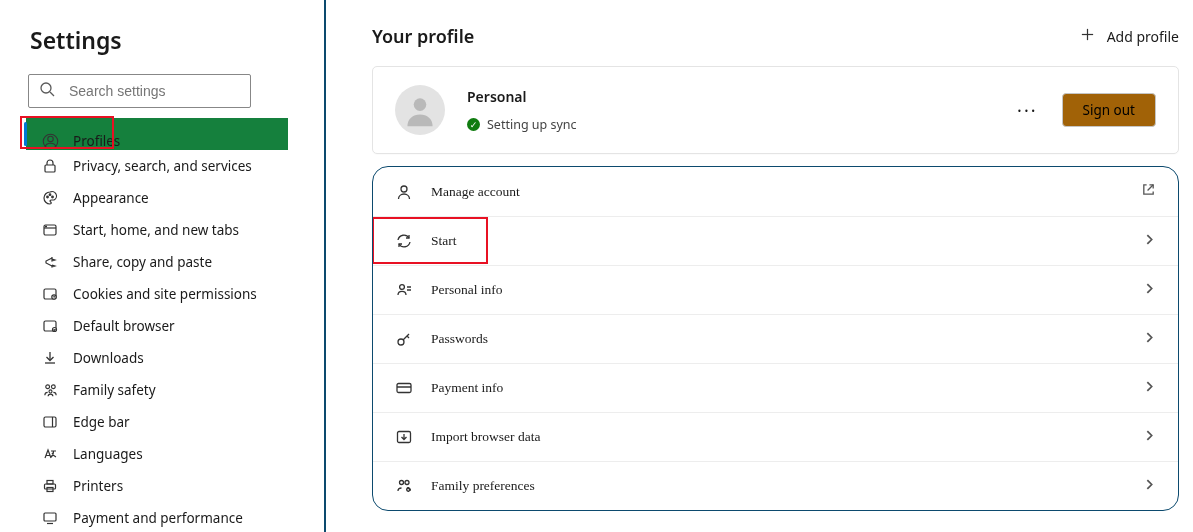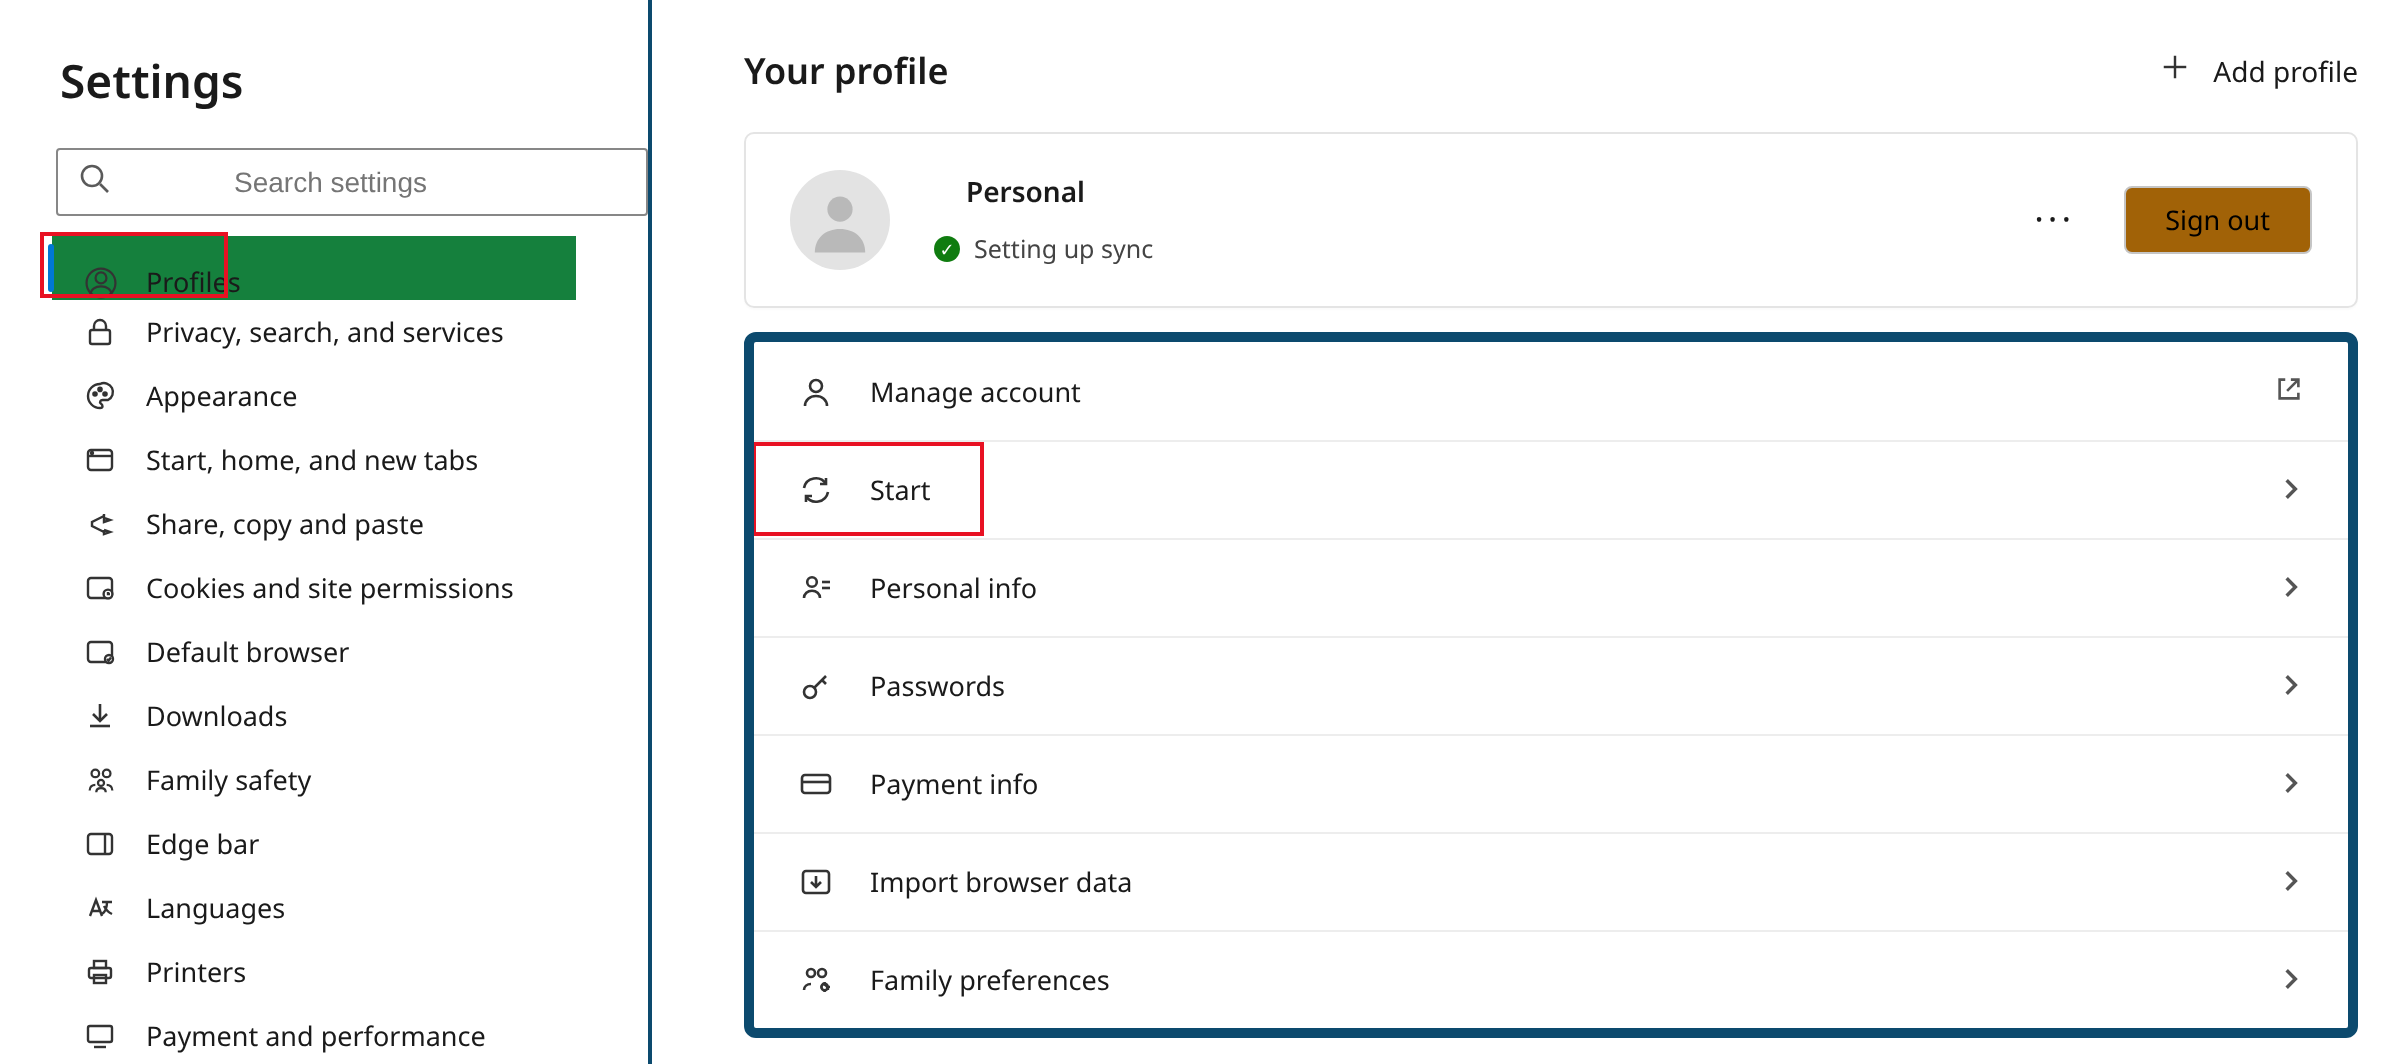--- a/index.html
+++ b/index.html
@@ -22,28 +22,27 @@
   }
   .sidebar h1 {
     font-size: 23px;
     font-weight: 600;
     margin-bottom: 18px;
     margin-left: 4px;
   }
   .searchbox {
     display: flex;
     align-items: center;
-    width: 296px;
+    width: 223px;
     height: 34px;
     border: 1px solid #878787;
     border-radius: 2px;
     padding: 12px 10px;
     margin-bottom: 10px;
     margin-left: 2px;
-    gap: 48px;
   }
   .searchbox svg { flex: 0 0 auto; }
   .searchbox input {
     border: none;
     outline: none;
     font-size: 14px;
     color: #767676;
     margin-left: 14px;
     width: 100%;
     background: transparent;
@@ -124,21 +123,20 @@
     align-items: center;
     justify-content: center;
     margin-right: 22px;
   }
   .avatar svg { width: 36px; height: 36px; }
   .profile-info { flex: 1; }
   .profile-info .name {
     font-size: 14px;
     font-weight: 600;
     margin-bottom: 10px;
-    margin-left: 16px;
   }
   .profile-info .status {
     font-size: 12.5px;
     color: #444;
     display: flex;
     align-items: center;
     gap: 7px;
   }
   .status-dot {
     width: 13px; height: 13px;
@@ -161,23 +159,24 @@
   .signout-btn {
     border: 1px solid #c5c5c5;
     background: #a16207;
     border-radius: 4px;
     padding: 7px 20px;
     font-size: 13.5px;
     cursor: pointer;
     font-family: inherit;
   }
   .rows {
-    border: 5px solid #0c4a6e;
-    border-radius: 6px;
+    border: 1px solid #0c4a6e;
+    border-radius: 16px;
     overflow: hidden;
+    font-family: Liberation Serif, serif;
   }
   .row {
     display: flex;
     align-items: center;
     height: 49px;
     padding: 0 22px;
     border-top: 1px solid #ededed;
     cursor: pointer;
   }
   .row:first-child { border-top: none; }

